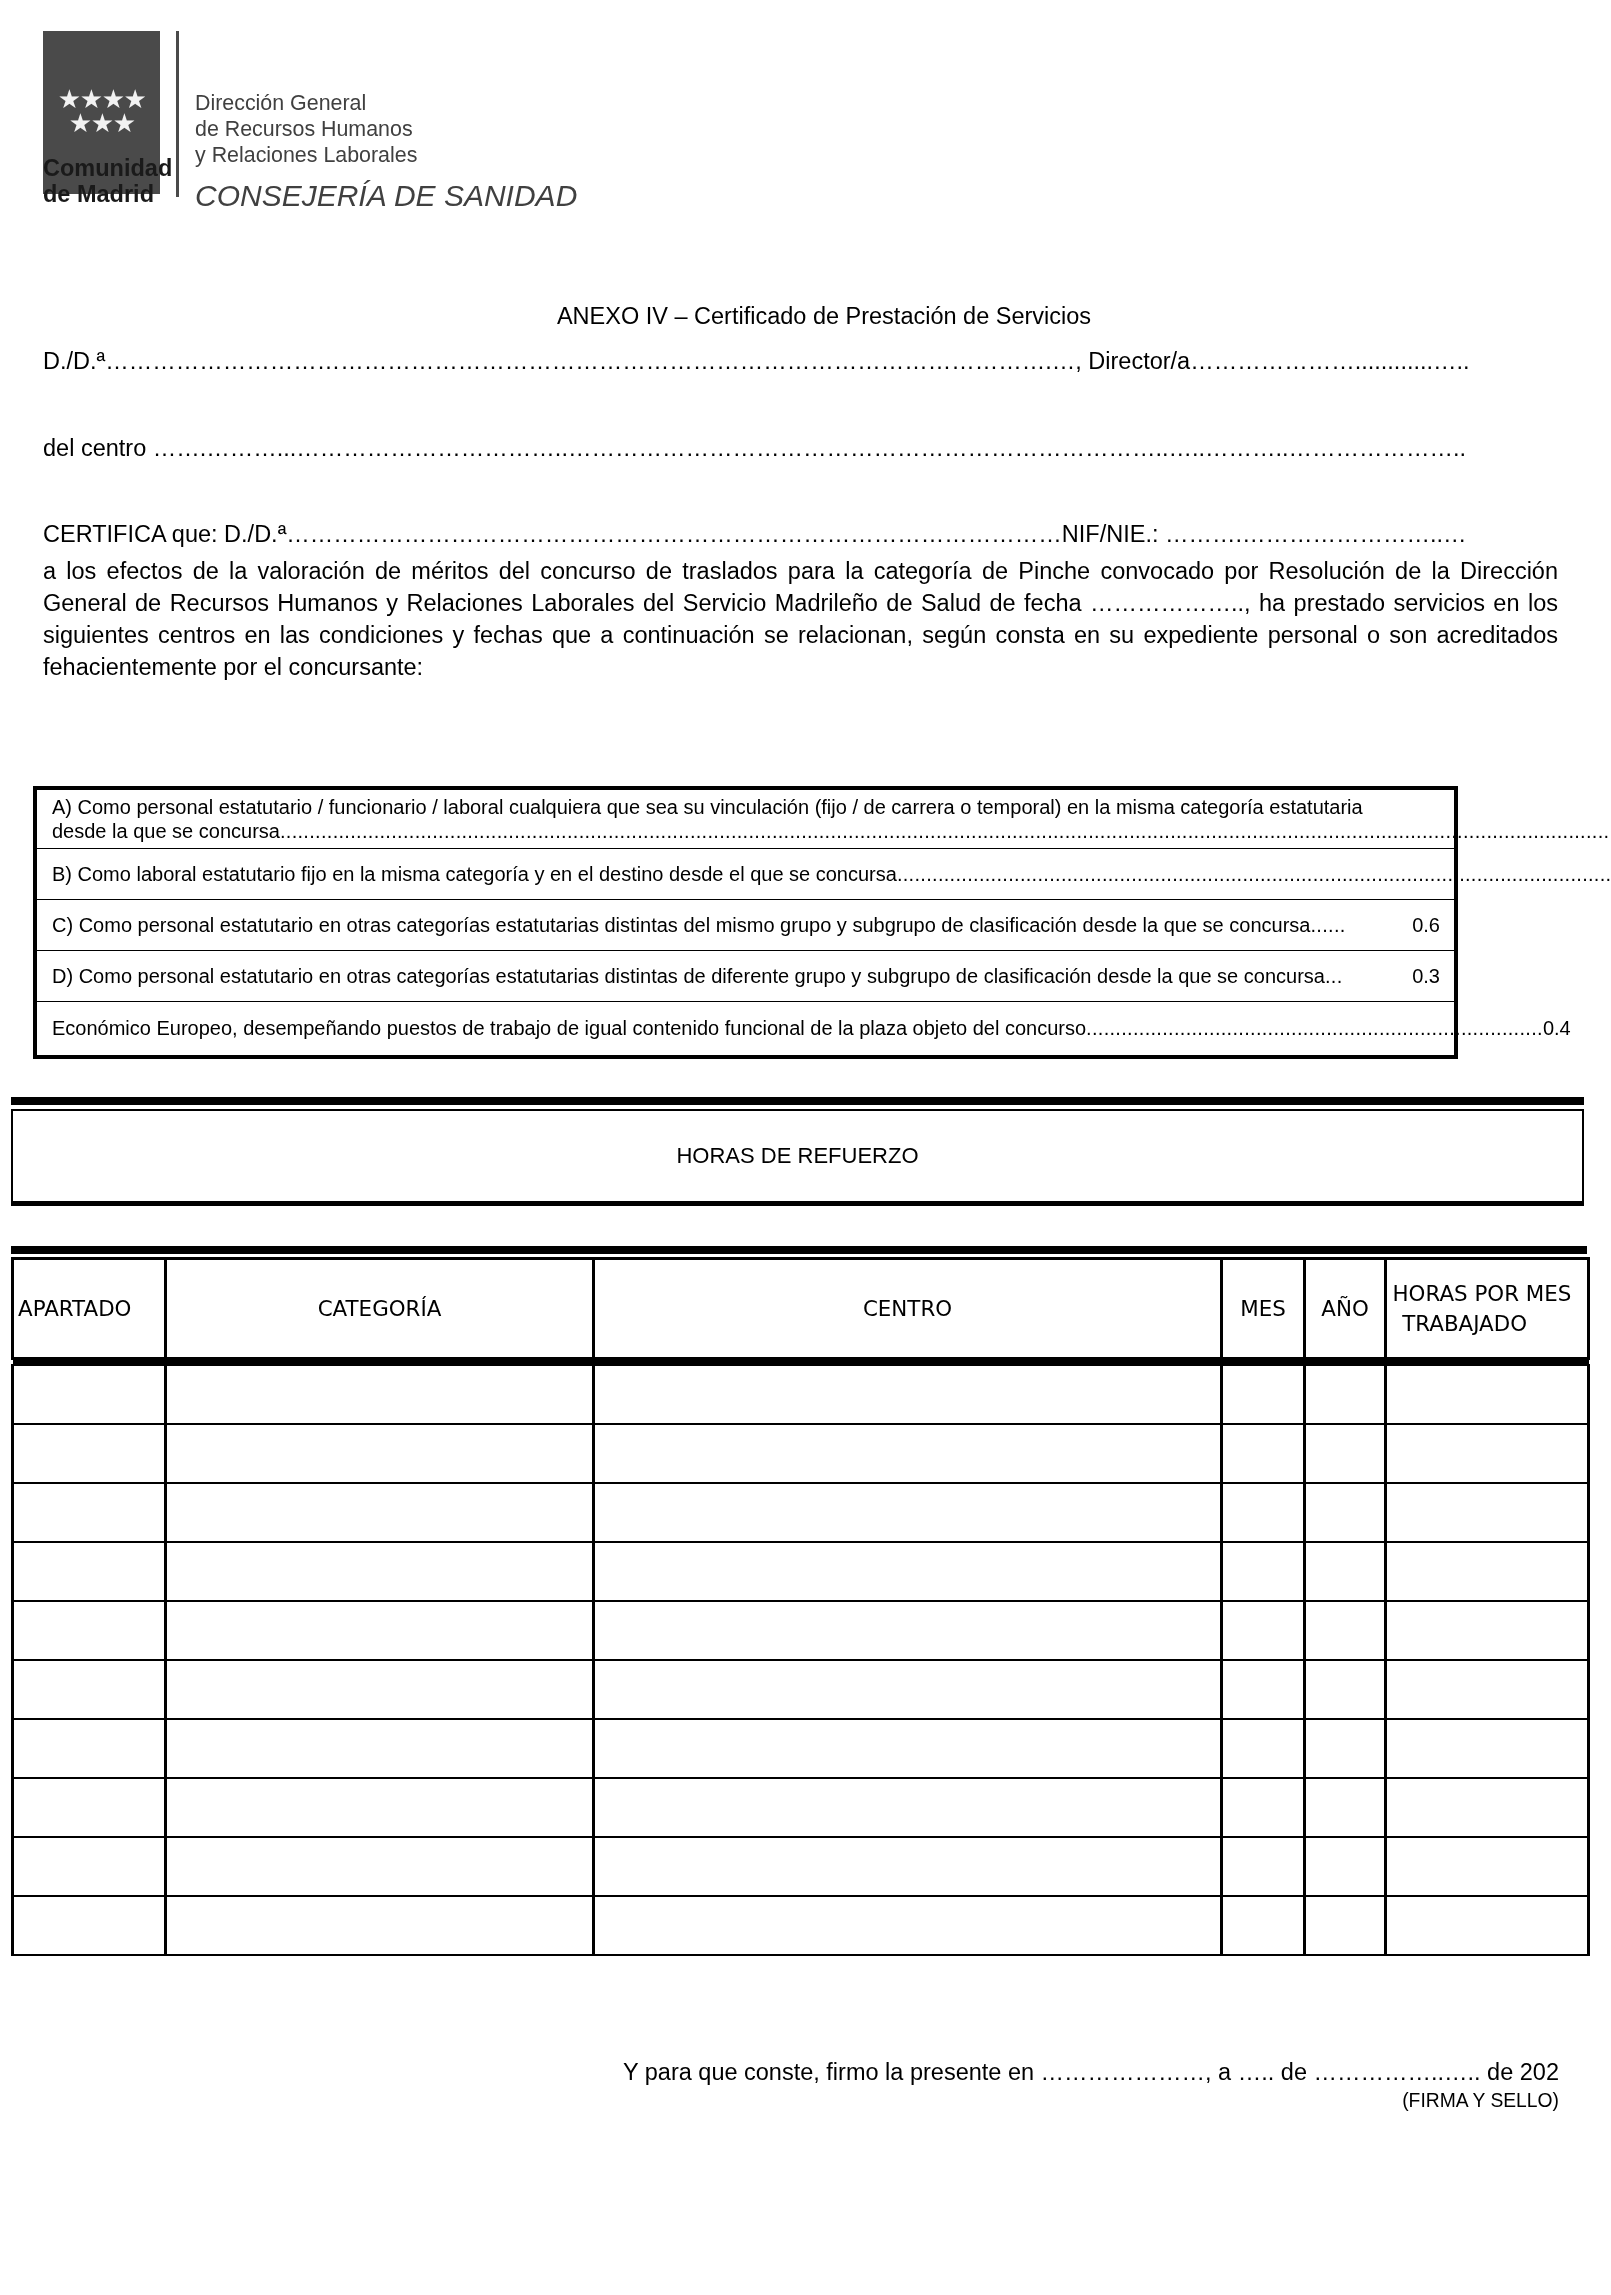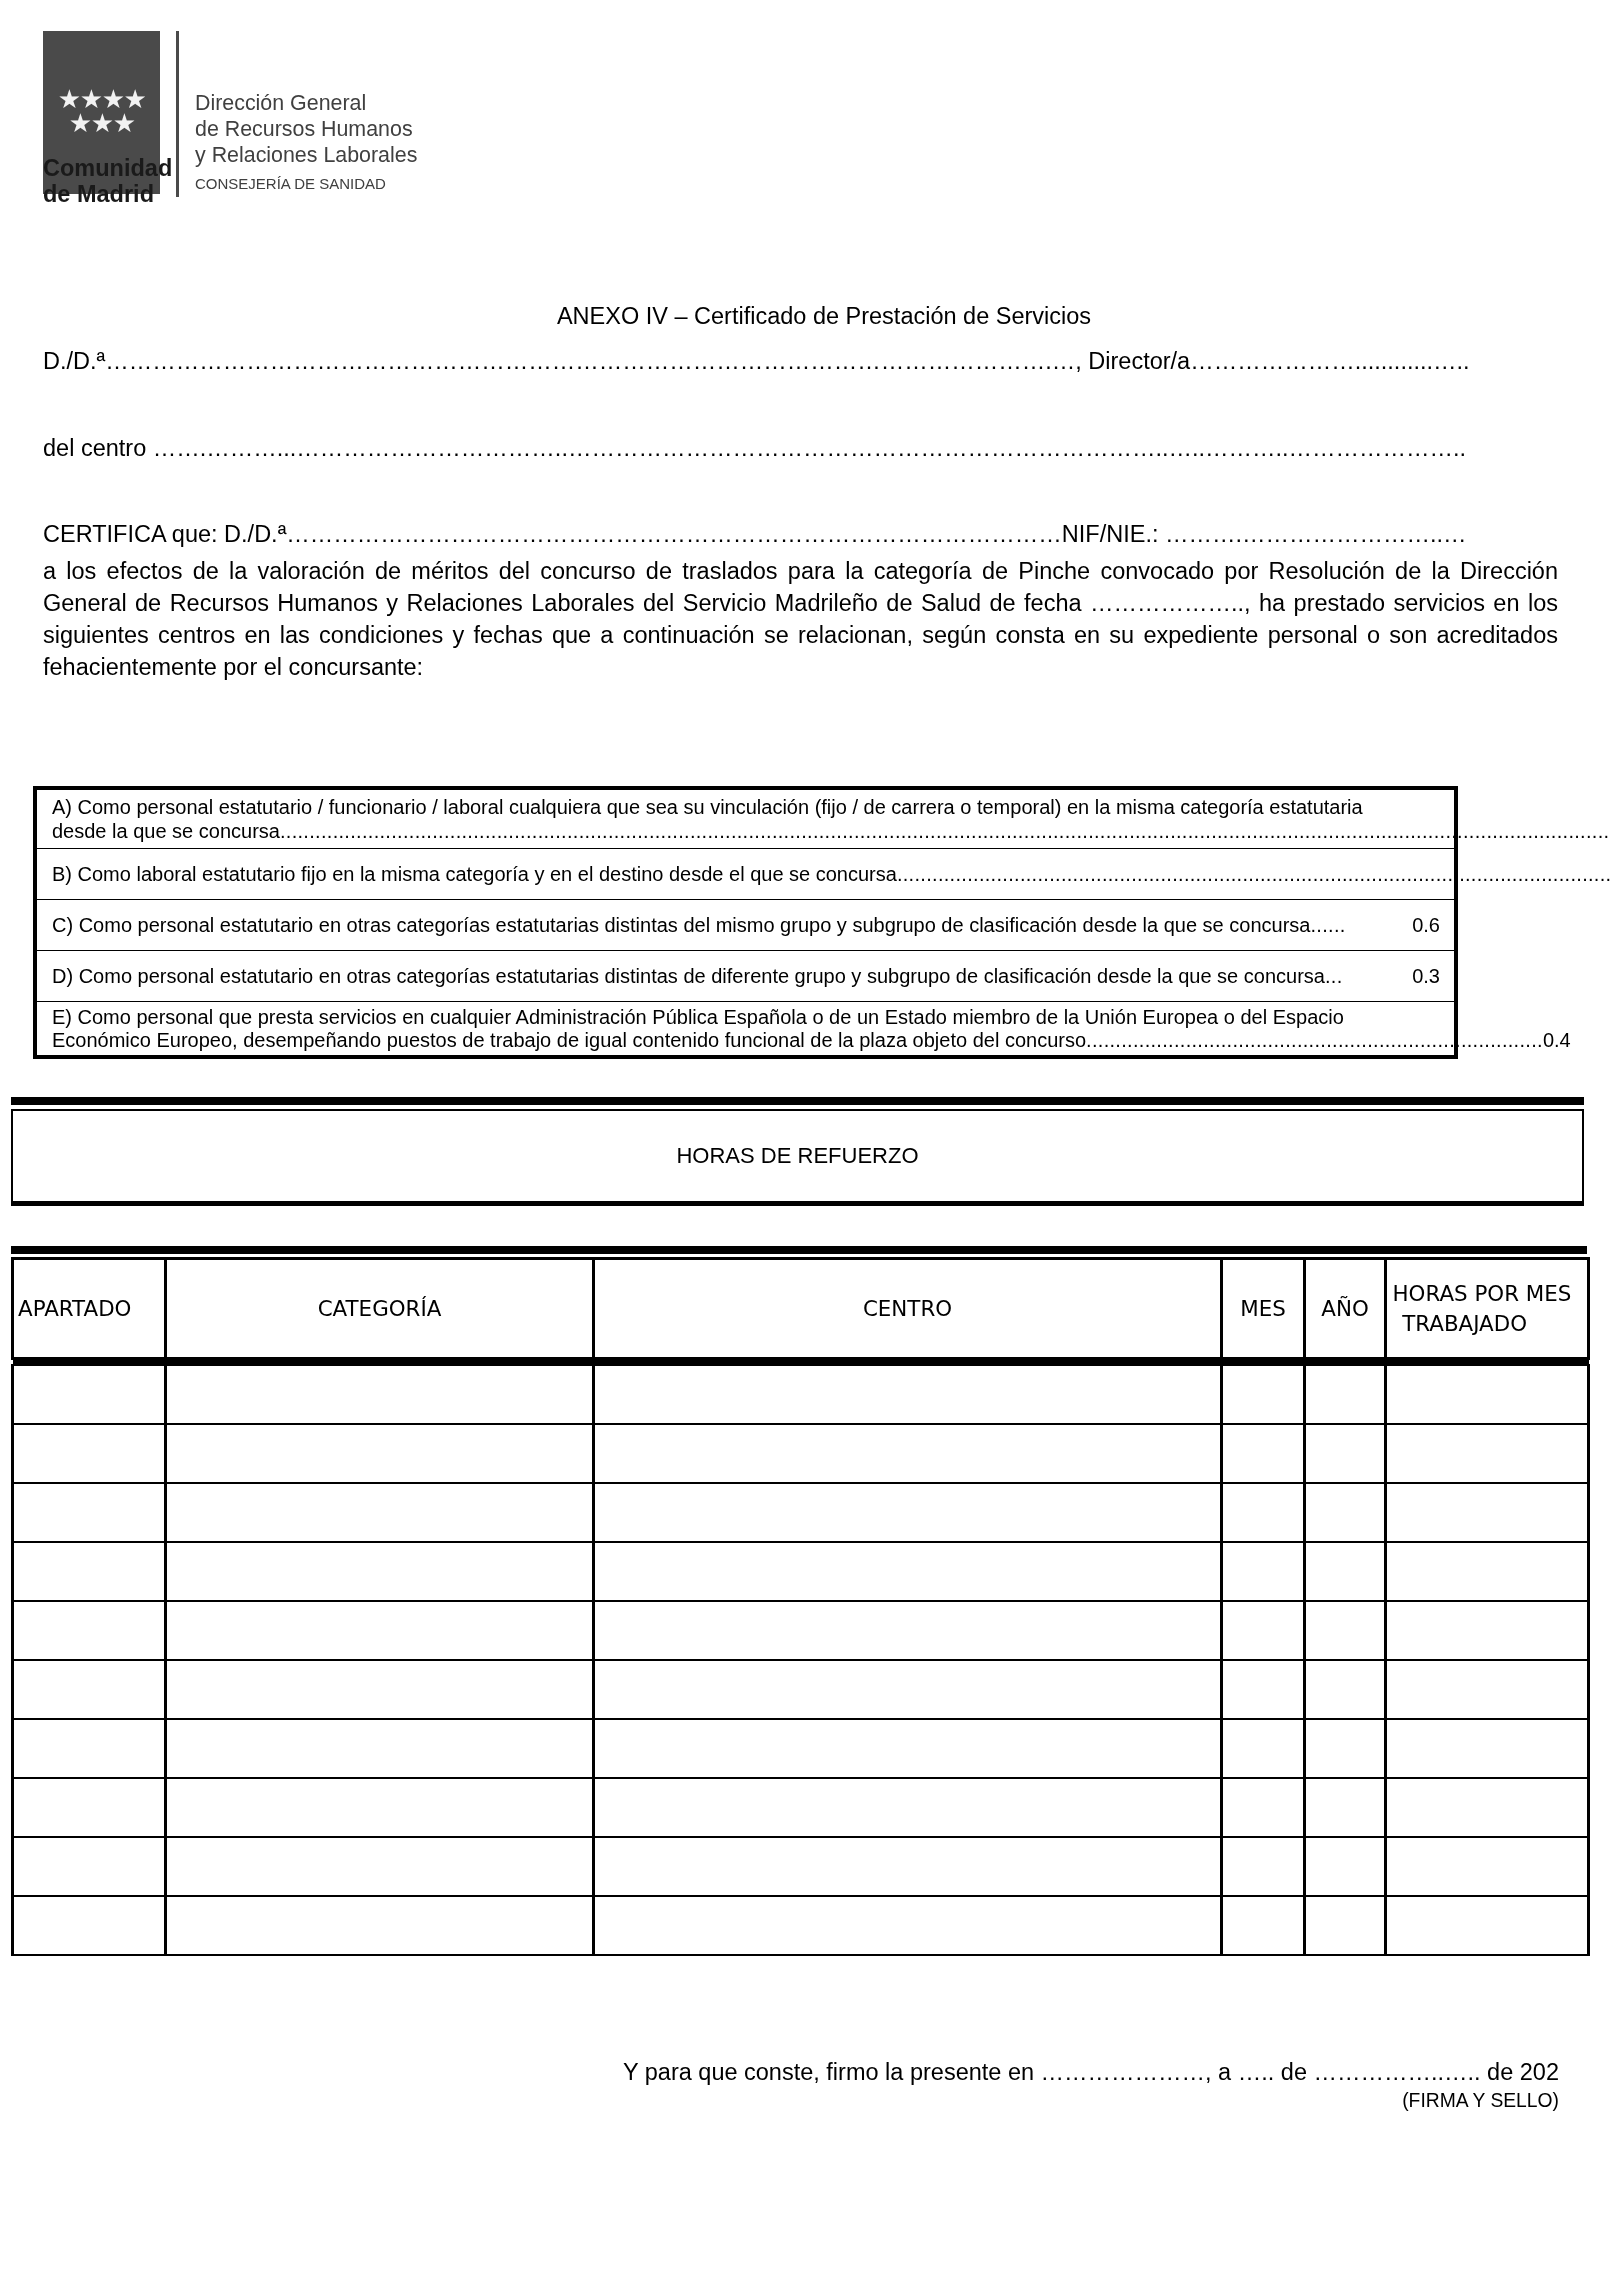--- a/index.html
+++ b/index.html
@@ -5,21 +5,21 @@
     html, body { margin: 0; padding: 0; background: #ffffff; }
     body { width: 1611px; height: 2295px; position: relative; overflow: hidden; color: #000; font-family: "Liberation Sans", sans-serif; }
 
     
     .logo-block { position: absolute; left: 43px; top: 31px; width: 117px; height: 172px; }
     .logo-square { width: 117px; height: 163px; background: #4a4a4a; position: relative; }
     .stars { position: absolute; left: 9.7px; top: 57px; width: 98px; color: #f2f2f2; font-size: 26px; line-height: 23.5px; text-align: center; letter-spacing: -1.4px; }
     .logo-name { position: absolute; left: 43px; top: 155px; font-weight: bold; font-size: 23.5px; line-height: 26px; color: #1a1a1a; }
     .logo-divider { position: absolute; left: 176px; top: 31px; width: 2.8px; height: 166px; background: #4a4a4a; }
     .org-lines { position: absolute; left: 195px; top: 90px; font-size: 21.4px; line-height: 26px; color: #404040; }
-    .org-lines .dept { font-size: 15px; margin-top: 3px; }
+    .org-lines .dept { font-size: 30px; margin-top: 15px; font-style: italic; }
 
     
     .doc-title { position: absolute; left: 8px; width: 1611px; top: 303px; text-align: center; font-size: 23.5px; padding-left: 0; }
     .doc-title span { margin-left: 21px; }
     .line { position: absolute; left: 43px; font-size: 23.5px; white-space: nowrap; }
     .para { position: absolute; left: 43px; width: 1515px; top: 555px; font-size: 23.5px; line-height: 32px; text-align: justify; }
 
     
     .criteria { position: absolute; left: 33px; top: 786px; width: 1425px; border: 4.1px solid #000; box-sizing: border-box; }
     .crit-row { border-top: 1.4px solid #000; font-size: 20px; padding: 2.8px 14px 1.4px 15px; box-sizing: border-box; display: flex; align-items: center; }
@@ -115,21 +115,20 @@
     <div class="txt">
       <div class="score-wrap">
         <span class="first">D) Como personal estatutario en otras categorías estatutarias distintas de diferente grupo y subgrupo de clasificación desde la que se concursa</span>
         <span class="dots">...</span>
         <span class="score">0.3</span>
       </div>
     </div>
   </div>
   <div class="crit-row r-e">
     <div class="txt">
-      <div>E) Como personal que presta servicios en cualquier Administración Pública Española o de un Estado miembro de la Unión Europea o del Espacio</div>
       <div class="score-wrap">
         <span class="first">Económico Europeo, desempeñando puestos de trabajo de igual contenido funcional de la plaza objeto del concurso</span>
         <span class="dots">..............................................................................</span>
         <span class="score">0.4</span>
       </div>
     </div>
   </div>
 </div>
 
 <div class="bar" style="top:1097px;"></div>

